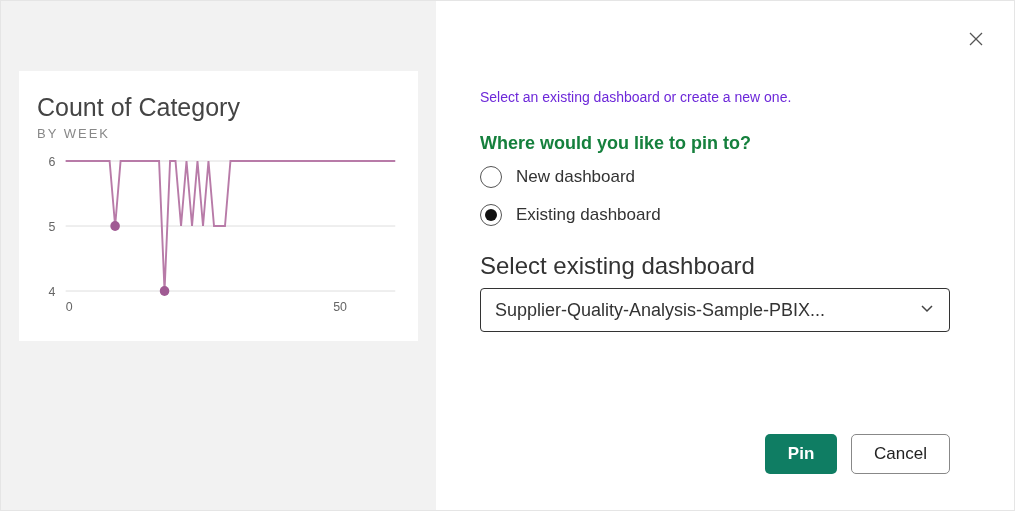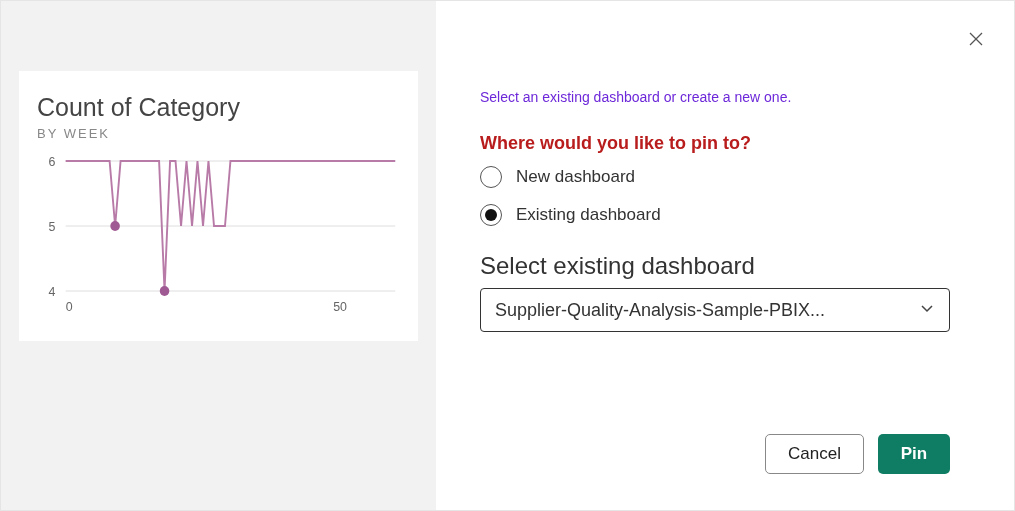--- a/index.html
+++ b/index.html
@@ -36,21 +36,21 @@
   }
   .close-btn {
     position: absolute; top: 28px; right: 28px;
     width: 20px; height: 20px;
     cursor: pointer;
     display: flex; align-items: center; justify-content: center;
   }
   .close-btn svg { stroke: #555; stroke-width: 1.2; }
   .dlg-title { font-size: 30px; font-weight: 600; color: #222; }
   .dlg-subtitle { font-size: 14px; color: #6d28d9; margin-top: 18px; }
-  .section-heading { font-size: 18px; font-weight: 600; color: #b91c1c; margin-top: 28px; }
+  .section-heading { font-size: 18px; font-weight: 600; color: #15803d; margin-top: 28px; }
   .radio-group { margin-top: 12px; display: flex; flex-direction: column; gap: 16px; }
   .radio-option { display: flex; align-items: center; gap: 14px; cursor: pointer; }
   .radio-outer {
     width: 22px; height: 22px; border-radius: 50%;
     border: 1.5px solid #555;
     display: flex; align-items: center; justify-content: center;
   }
   .radio-inner { width: 12px; height: 12px; border-radius: 50%; background: #111; }
   .radio-label { font-size: 17px; color: #333; }
   .select-label { font-size: 24px; color: #333; margin-top: 26px; }
@@ -144,18 +144,18 @@
     <div class="select-box">
       <div class="select-value">Supplier-Quality-Analysis-Sample-PBIX...</div>
       <div class="select-chevron">
         <svg width="16" height="16" viewBox="0 0 16 16">
             <polyline points="3,6 8,11 13,6"></polyline>
           </svg>
       </div>
     </div>
 
     <div class="button-row">
+      <div class="btn btn-primary">Pin</div>
       <div class="btn btn-secondary">Cancel</div>
-      <div class="btn btn-primary">Pin</div>
     </div>
   </div>
 
 </div>
 
 </body></html>

